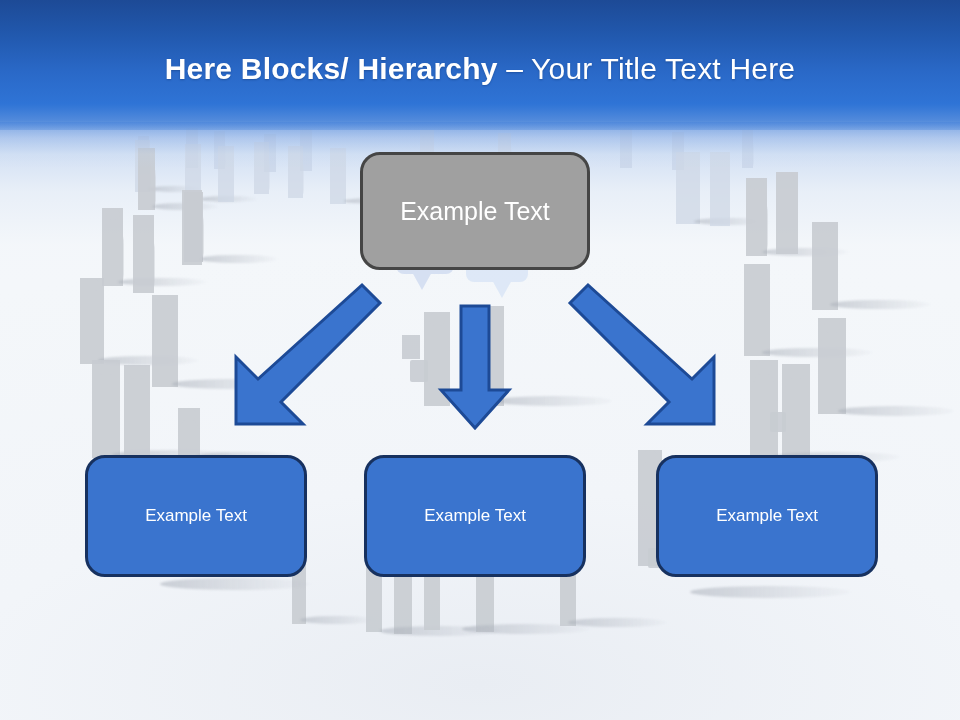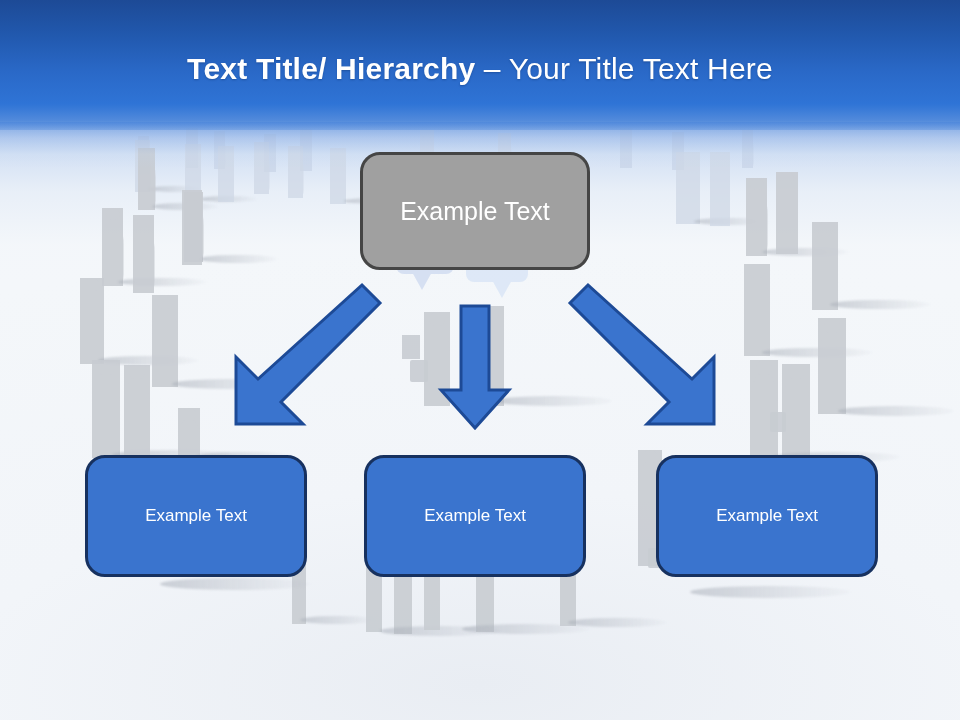--- a/index.html
+++ b/index.html
@@ -400,21 +400,21 @@
     <div class="shadow" style="left:690px;top:586px;width:160px;height:12px;"></div>
 
     <div class="bubble" style="left:396px;top:238px;width:58px;height:36px;"></div>
     <div class="bubble b2" style="left:466px;top:244px;width:62px;height:38px;"></div>
   </div>
 
   <div class="banner"></div>
   <div class="banner-fade"></div>
 
   <div class="title">
-    <span class="b">Text Title/ Hierarchy </span><span class="r">– Your Title Text Here</span>
+    <span class="b">Here Blocks/ Hierarchy </span><span class="r">– Your Title Text Here</span>
   </div>
 
   <svg class="arrow-svg" viewBox="0 0 960 720">
 
     <g>
       <polygon points="362,285 380,303 281,402 303,424 236,424 236,357 258,379" fill="#3a74ce" stroke="#1d4a96" stroke-width="3" stroke-linejoin="miter"></polygon>
     </g>
 
     <g>
       <polygon points="461,306 489,306 489,390 509,390 475,428 441,390 461,390" fill="#3a74ce" stroke="#1d4a96" stroke-width="3" stroke-linejoin="miter"></polygon>

